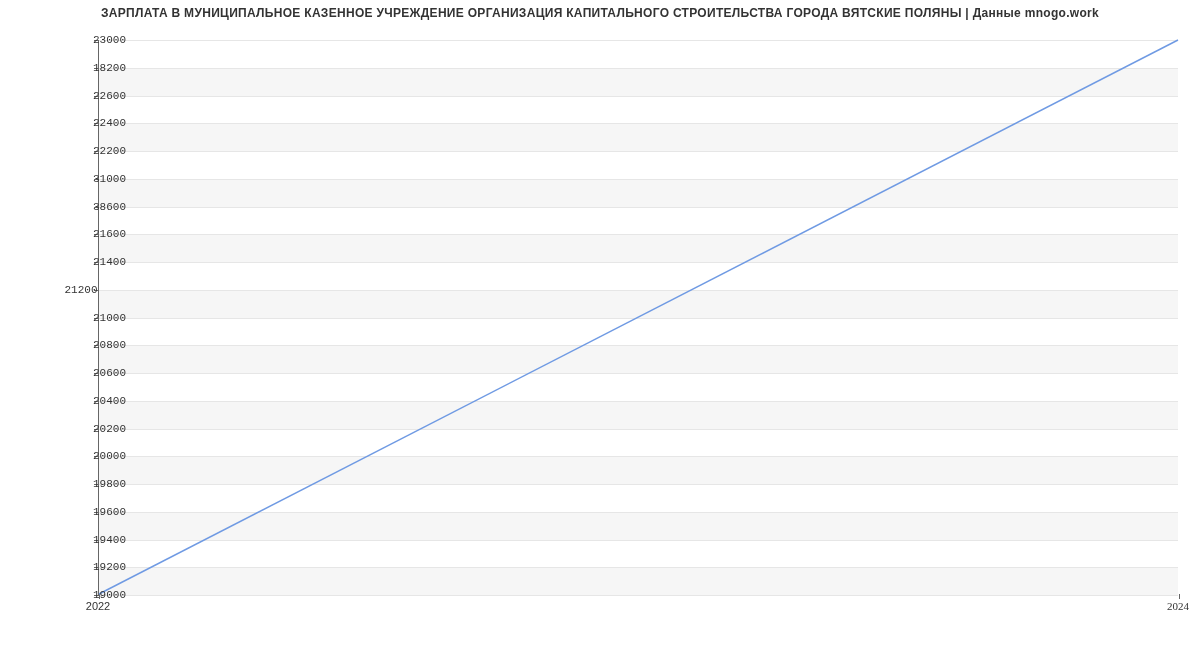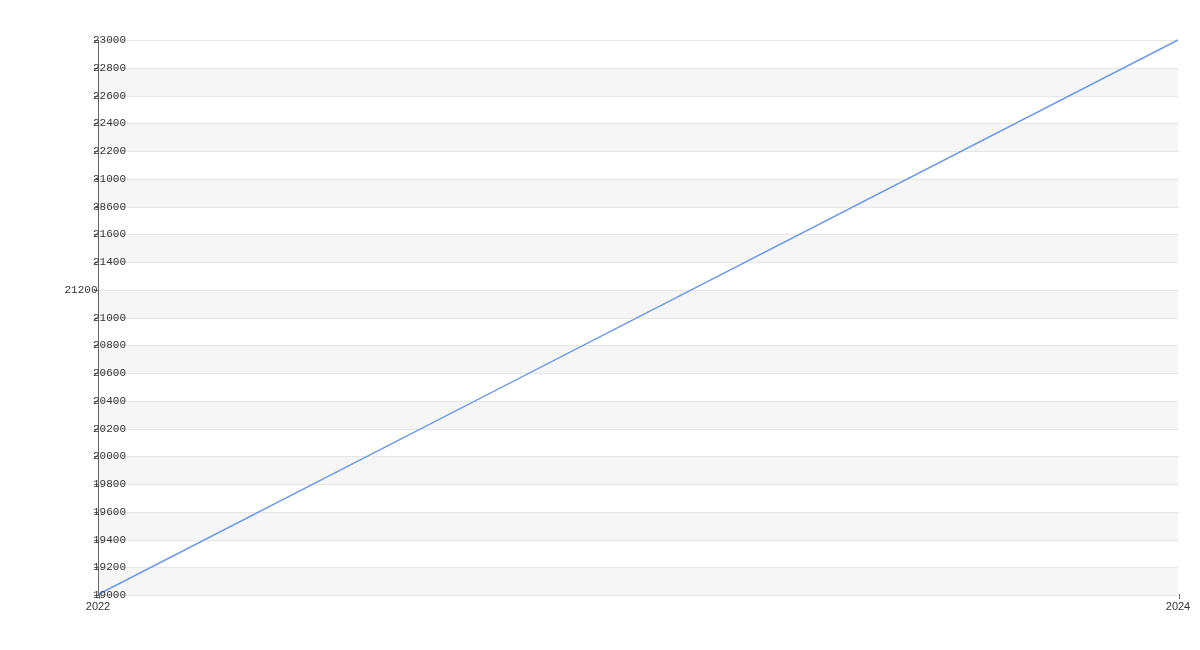--- a/index.html
+++ b/index.html
@@ -88,20 +88,21 @@
     top: 0;
     width: 100%;
     height: 100%;
     overflow: visible;
   }
 </style>
 </head>
 <body>
 
 <div class="chart-wrap">
+  <div class="title">ЗАРПЛАТА В МУНИЦИПАЛЬНОЕ КАЗЕННОЕ УЧРЕЖДЕНИЕ ОРГАНИЗАЦИЯ КАПИТАЛЬНОГО СТРОИТЕЛЬСТВА ГОРОДА ВЯТСКИЕ ПОЛЯНЫ | Данные mnogo.work</div>
 
   <div class="plot">
     <div id="bands">
         <div class="band" style="top: 527.25px; height: 27.75px;"></div>
         <div class="band" style="top: 471.75px; height: 27.75px;"></div>
         <div class="band" style="top: 416.25px; height: 27.75px;"></div>
         <div class="band" style="top: 360.75px; height: 27.75px;"></div>
         <div class="band" style="top: 305.25px; height: 27.75px;"></div>
         <div class="band" style="top: 249.75px; height: 27.75px;"></div>
         <div class="band" style="top: 194.25px; height: 27.75px;"></div>
@@ -177,20 +178,20 @@
       <div class="y-tick" style="top: 345.25px;">20800</div>
       <div class="y-tick" style="top: 317.5px;">21000</div>
       <div class="y-tick" style="top: 289.75px; text-align: center;">21200</div>
       <div class="y-tick" style="top: 262px;">21400</div>
       <div class="y-tick" style="top: 234.25px;">21600</div>
       <div class="y-tick" style="top: 206.5px;">38600</div>
       <div class="y-tick" style="top: 178.75px;">31000</div>
       <div class="y-tick" style="top: 151px;">22200</div>
       <div class="y-tick" style="top: 123.25px;">22400</div>
       <div class="y-tick" style="top: 95.5px;">22600</div>
-      <div class="y-tick" style="top: 67.75px;">22800</div>
+      <div class="y-tick" style="top: 67.75px;">18200</div>
       <div class="y-tick" style="top: 40px;">23000</div>
     </div>
   <div id="xtick-labels">
       <div class="x-tick" style="left: 98px;">2022</div>
-      <div class="x-tick" style="left: 1178px;">2024</div>
+      <div class="x-tick" style="left: 1178px; font-family: Liberation Serif, serif;">2024</div>
     </div>
 </div>
 
 </body></html>

